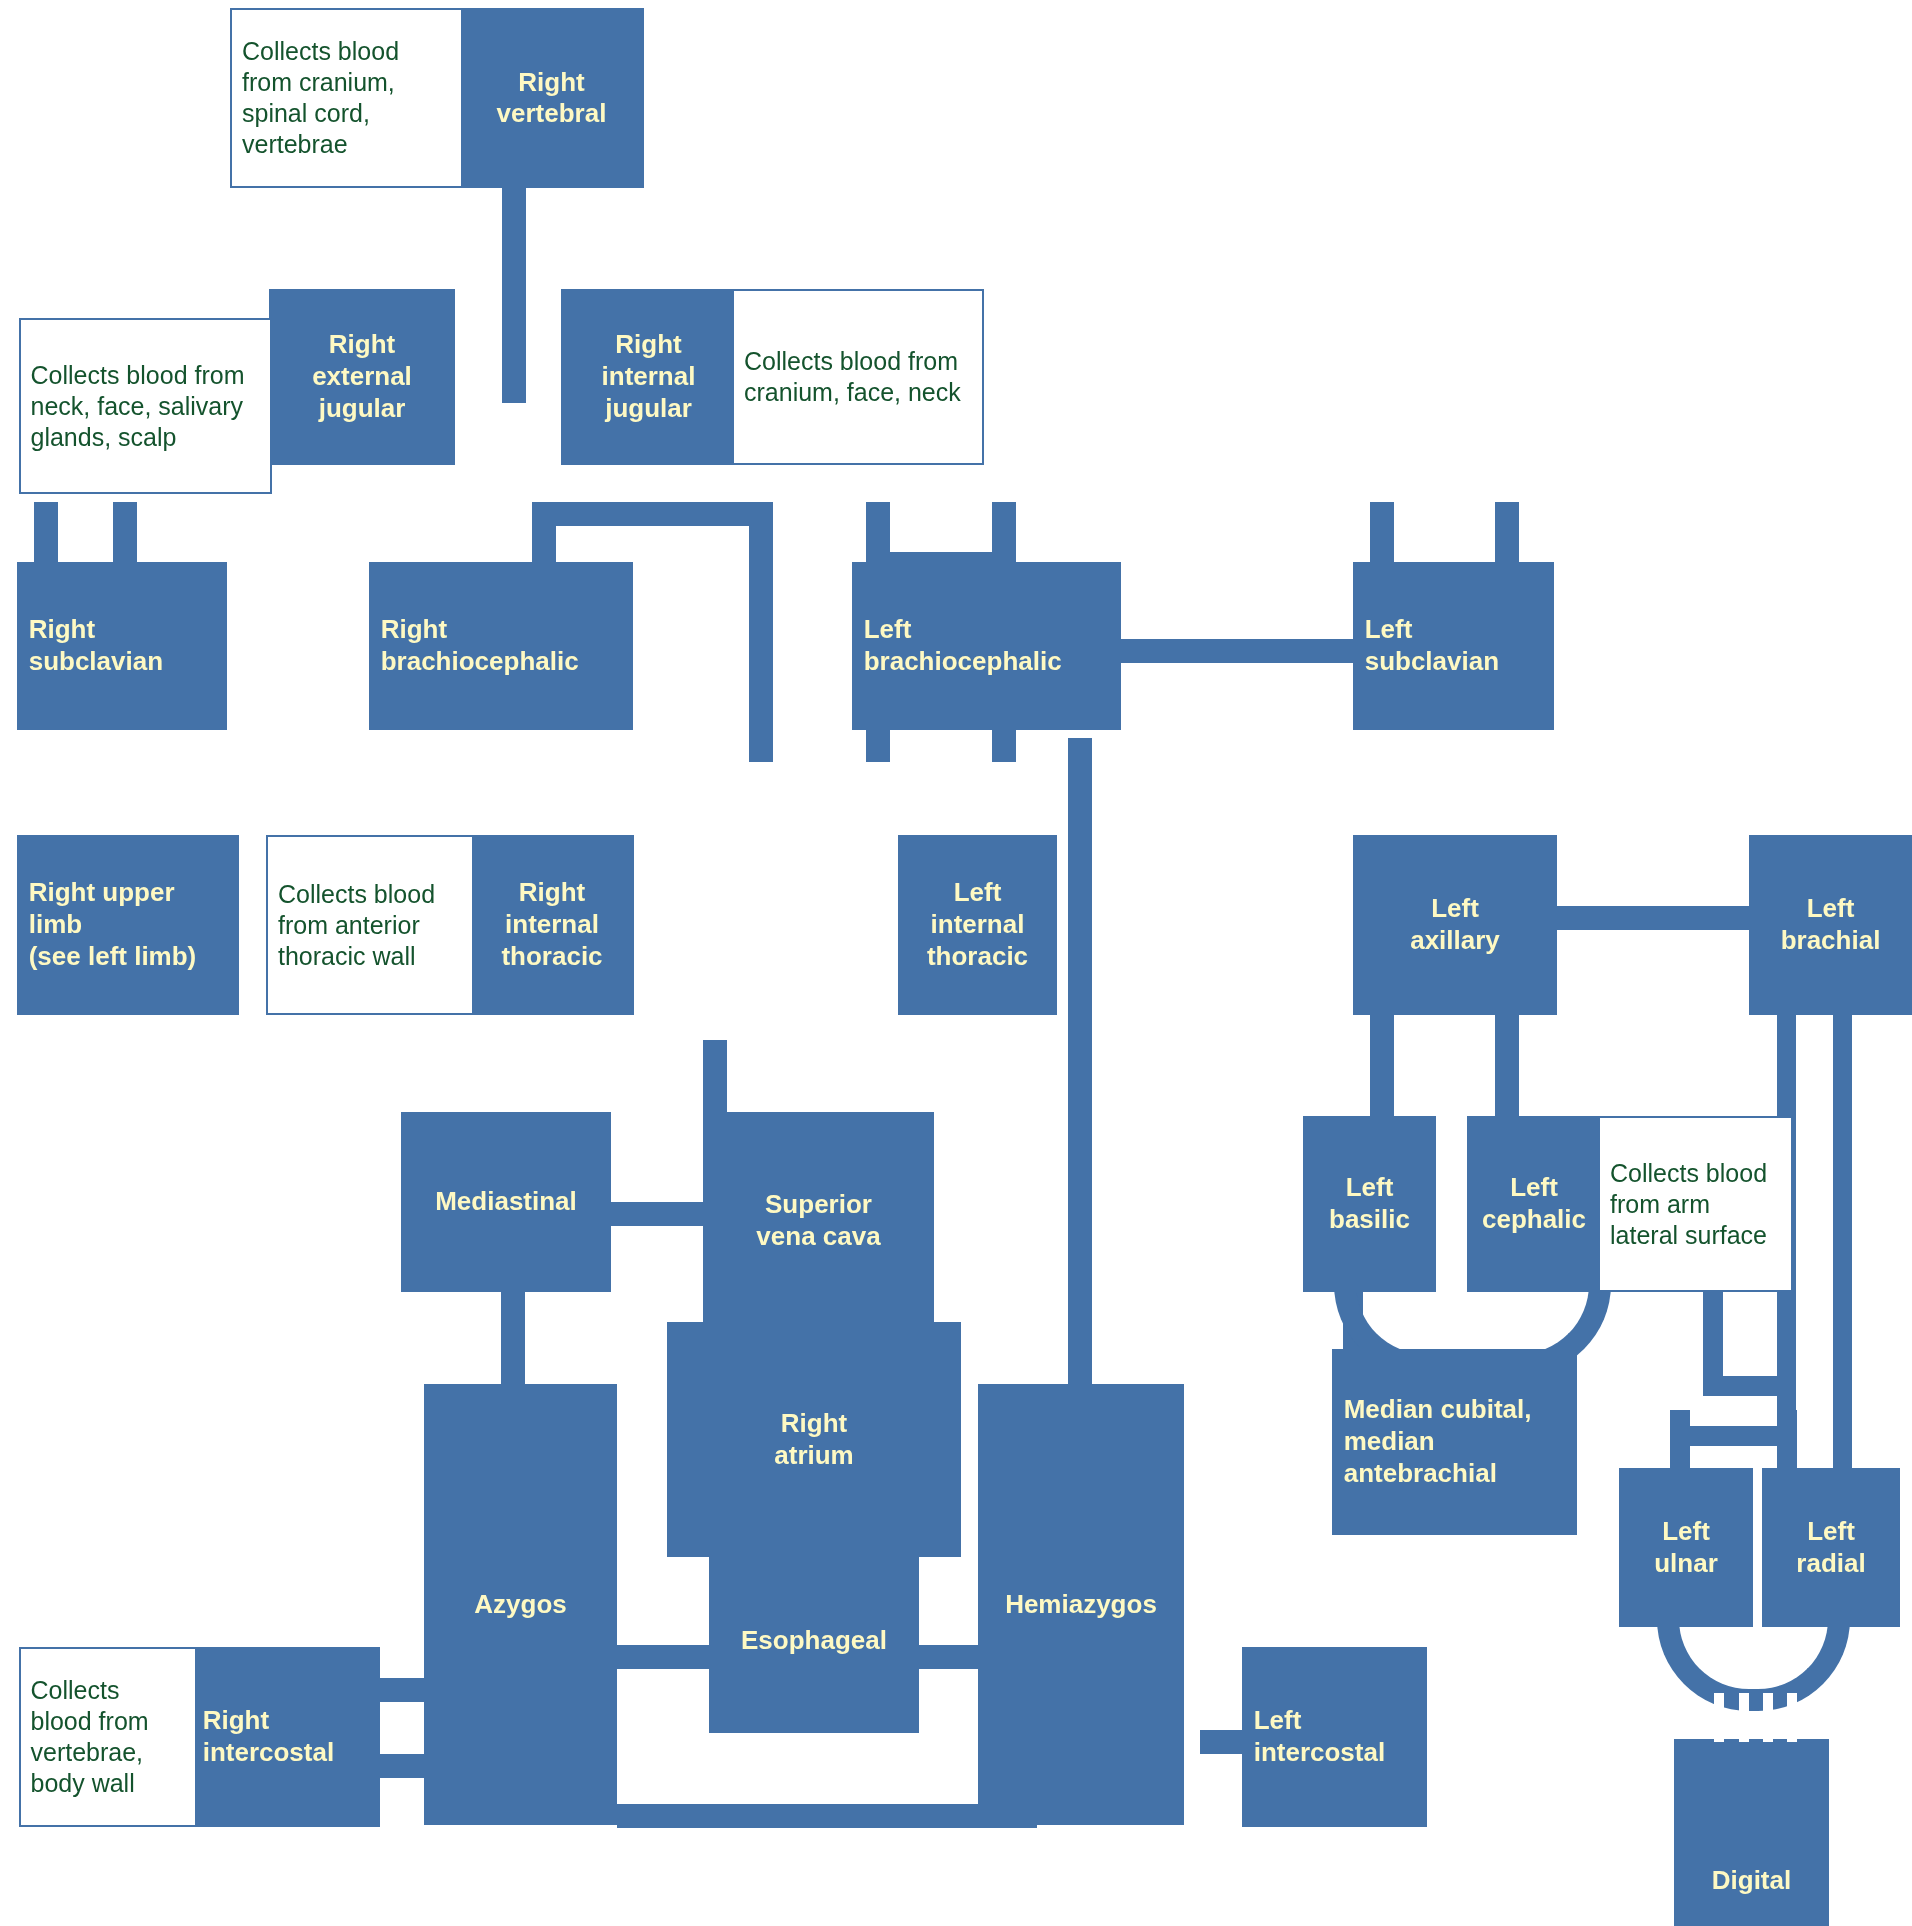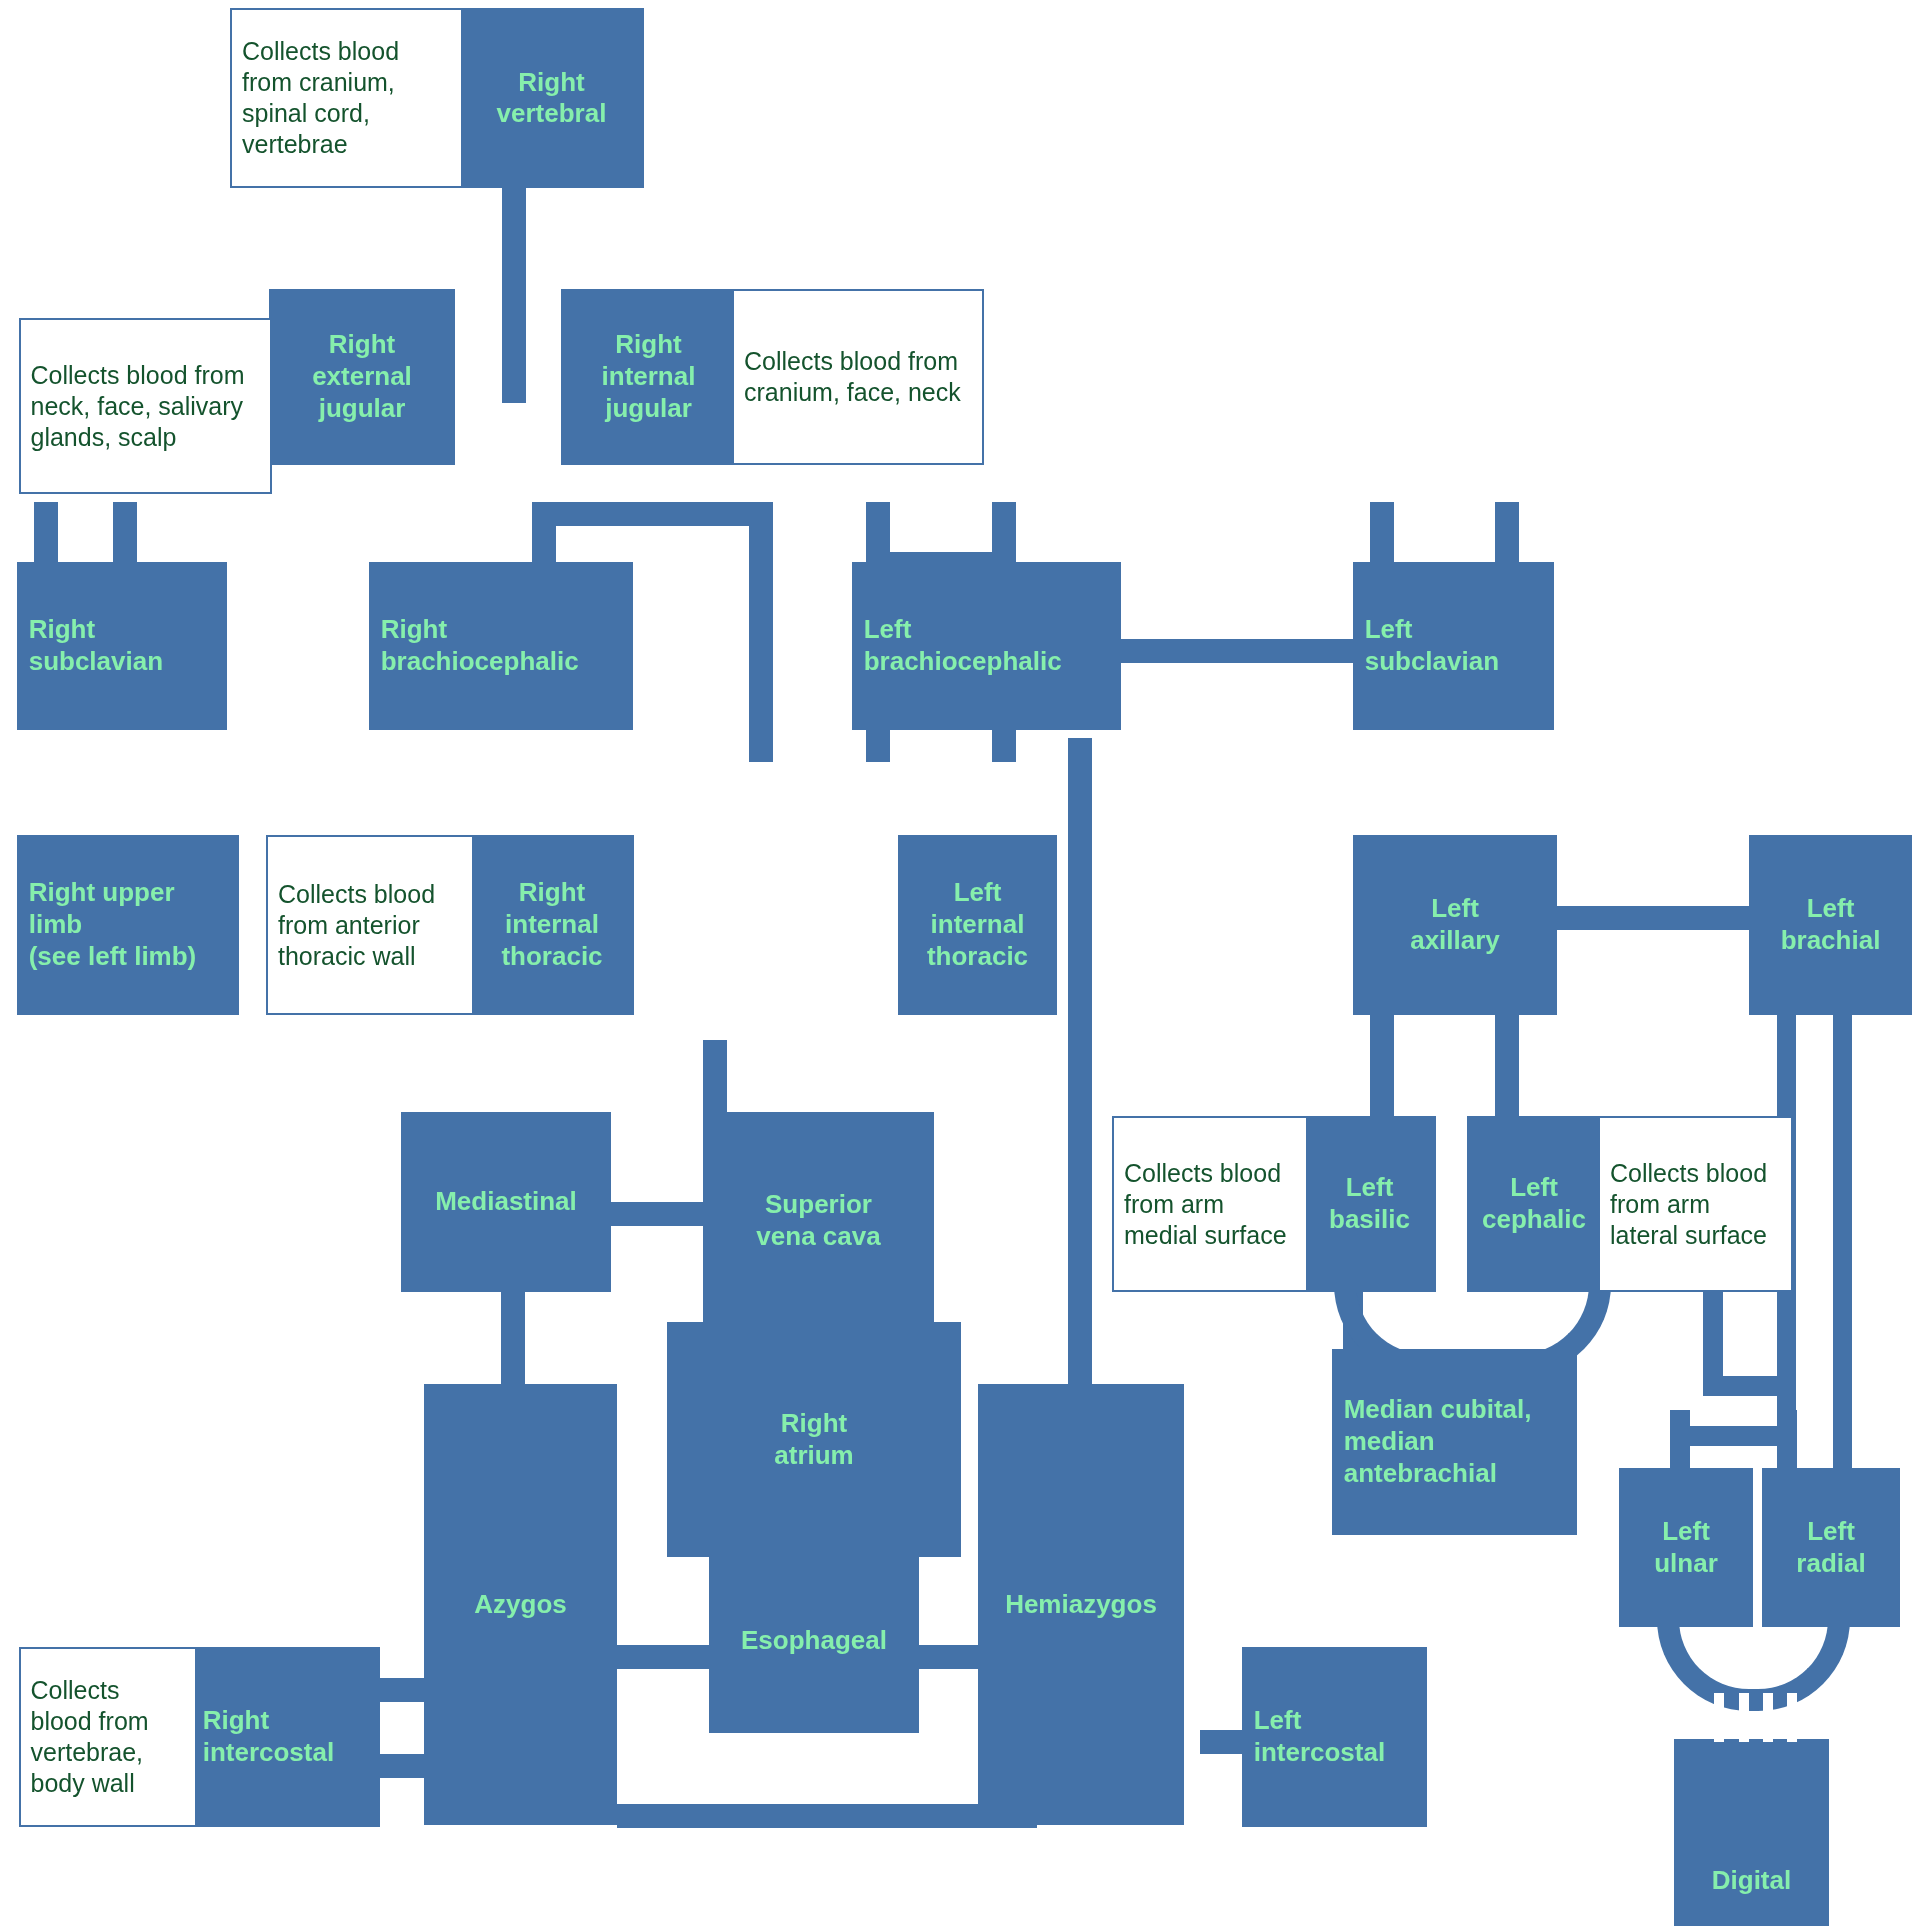--- a/index.html
+++ b/index.html
@@ -12,21 +12,21 @@
     width: 1912px;
     height: 1927px;
     background: #ffffff;
     font-family: "Liberation Sans", sans-serif;
     overflow: hidden;
   }
   
   .node {
     position: absolute;
     background: #4472A8;
-    color: #86efac;
+    color: #fef9c3;
     font-weight: bold;
     font-size: 26px;
     line-height: 1.22;
     display: flex;
     align-items: center;
     box-sizing: border-box;
     padding: 5px 11.7px;
     z-index: 3;
   }
   .node.center { justify-content: center; text-align: center; }
@@ -228,20 +228,19 @@
   <div class="node center" style="left:1674px; top:1739px; width:155px; height:187px; align-items:flex-end; padding-bottom:29px; white-space:pre-line;">Digital</div>
 
   <div class="note" style="left:230px; top:8.4px; width:233px; height:180px;">Collects blood from cranium, spinal cord, vertebrae</div>
 
   <div class="note" style="left:18.5px; top:289px; width:253px; height:176px;margin-top:29px;">Collects blood from neck, face, salivary glands, scalp</div>
 
   <div class="note" style="left:732px; top:289px; width:252px; height:176px;">Collects blood from cranium, face, neck</div>
 
   <div class="note" style="left:266px; top:835px; width:208px; height:180px;">Collects blood from anterior thoracic wall</div>
 
-  <div class="note" style="left:1112px; top:1116px; width:196px; height:176px;">Collects blood from arm medial surface</div>
 
   <div class="note" style="left:1598px; top:1116px; width:195px; height:176px;">Collects blood from arm lateral surface</div>
 
   <div class="note" style="left:18.5px; top:1647px; width:178px; height:180px;">Collects blood from vertebrae, body wall</div>
 
 </div>
 
 
 </body></html>

